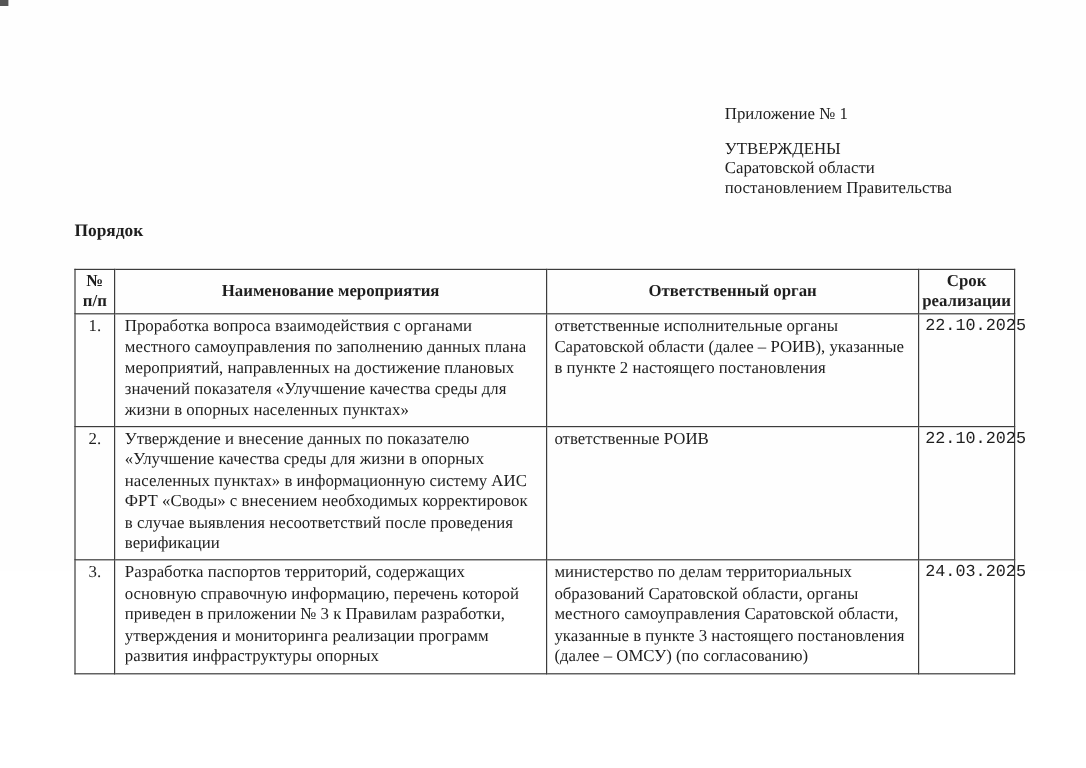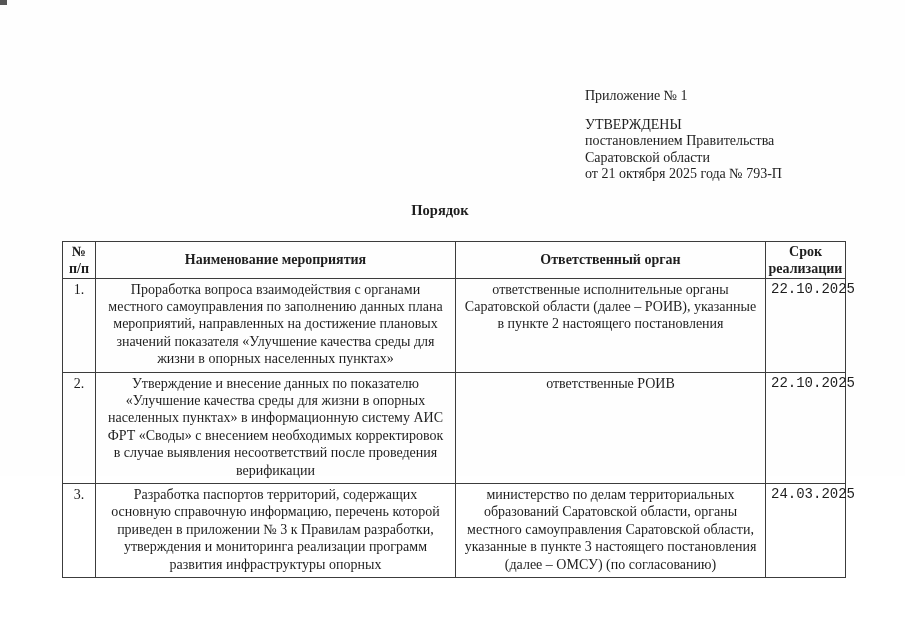--- a/index.html
+++ b/index.html
@@ -6,40 +6,40 @@
   html, body {
     width: 905px; height: 640px;
     background: #ffffff;
     font-family: "Liberation Serif", serif;
     color: #1e1e1e;
     overflow: hidden;
   }
   .page {
     position: relative;
     width: 905px; height: 476px;
-    padding: 88px 87px 0 62px;
+    padding: 88px 68px 0 62px;
     background: #fefefe;
   }
   .scan-artifact {
     position: absolute; left: 0; top: 0;
     width: 7px; height: 5px;
     background: #2a2a2a;
     opacity: .8;
   }
   .stamp-block {
     width: 233px;
     margin-left: auto;
     font-size: 14px;
     line-height: 16.5px;
     text-align: left;
   }
   .stamp-block .appendix { margin-bottom: 12px; }
   .doc-title {
     margin-top: 19px;
-    text-align: center;
+    text-align: left;
     font-weight: bold;
     font-size: 14.5px;
     line-height: 16px;
   }
   table.schedule {
     margin-top: 23px;
     width: 783px;
     border-collapse: collapse;
     table-layout: fixed;
   }
@@ -53,42 +53,41 @@
     text-align: center;
     vertical-align: middle;
     white-space: pre-line;
     line-height: 17px;
     padding: 1px 2px;
     height: 36px;
   }
   .schedule td {
     line-height: 17.4px;
     padding: 2px 8px 4px 8px;
-    text-align: center;
+    text-align: left;
   }
   .schedule td.cell-num {
     text-align: center;
     padding: 2px 2px;
   }
   .schedule td.cell-resp { padding: 2px 6px 4px 6px; margin-top: 31px; }
   .schedule td.cell-deadline { padding: 2px 3px 4px 5px; font-family: Liberation Mono, monospace; }
 </style>
 </head>
 <body>
 
 <div class="page">
 
   <div class="scan-artifact"></div>
 
   <div class="stamp-block">
     <p class="appendix">Приложение № 1</p>
     <p>УТВЕРЖДЕНЫ</p>
+    <p>Саратовской области</p>
     <p>постановлением Правительства</p>
-    <p>Саратовской области</p>
-    <p>от 21 октября 2025 года № 793-П</p>
   </div>
 
   <div class="doc-title">
     <p>Порядок</p>
   </div>
 
   <table class="schedule">
     <colgroup>
       <col style="width:33px">
       <col style="width:360px">

